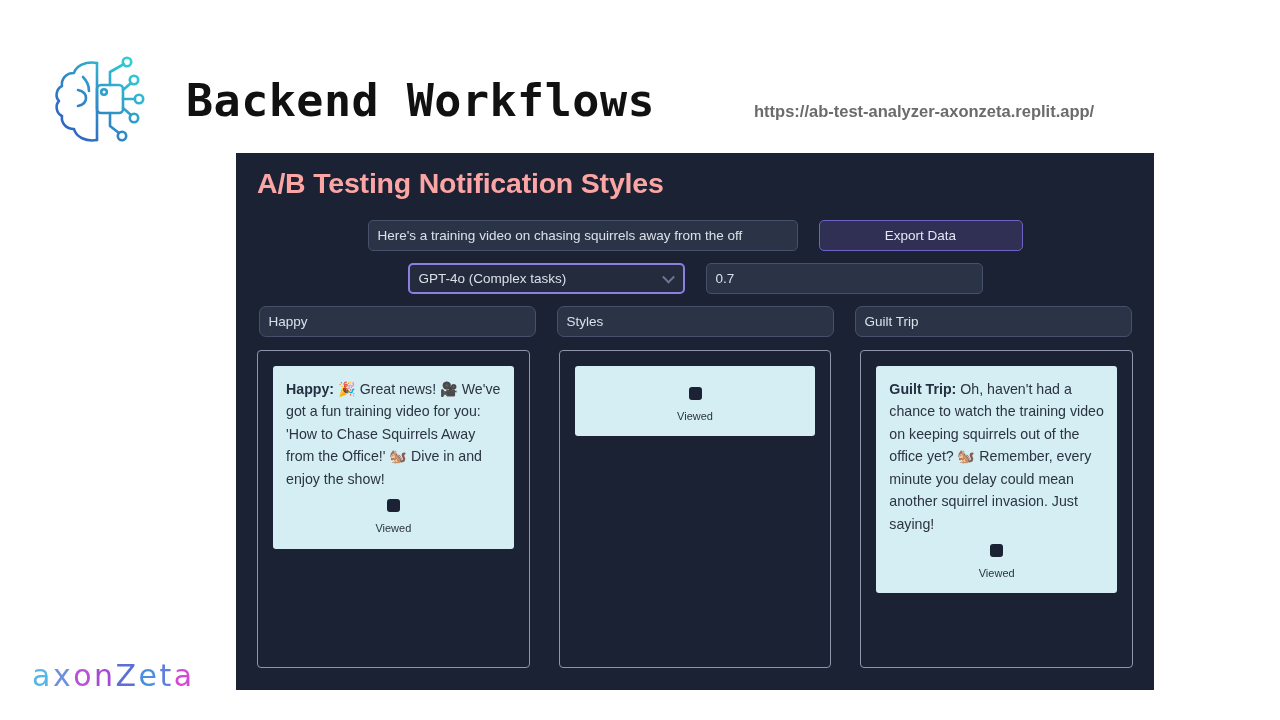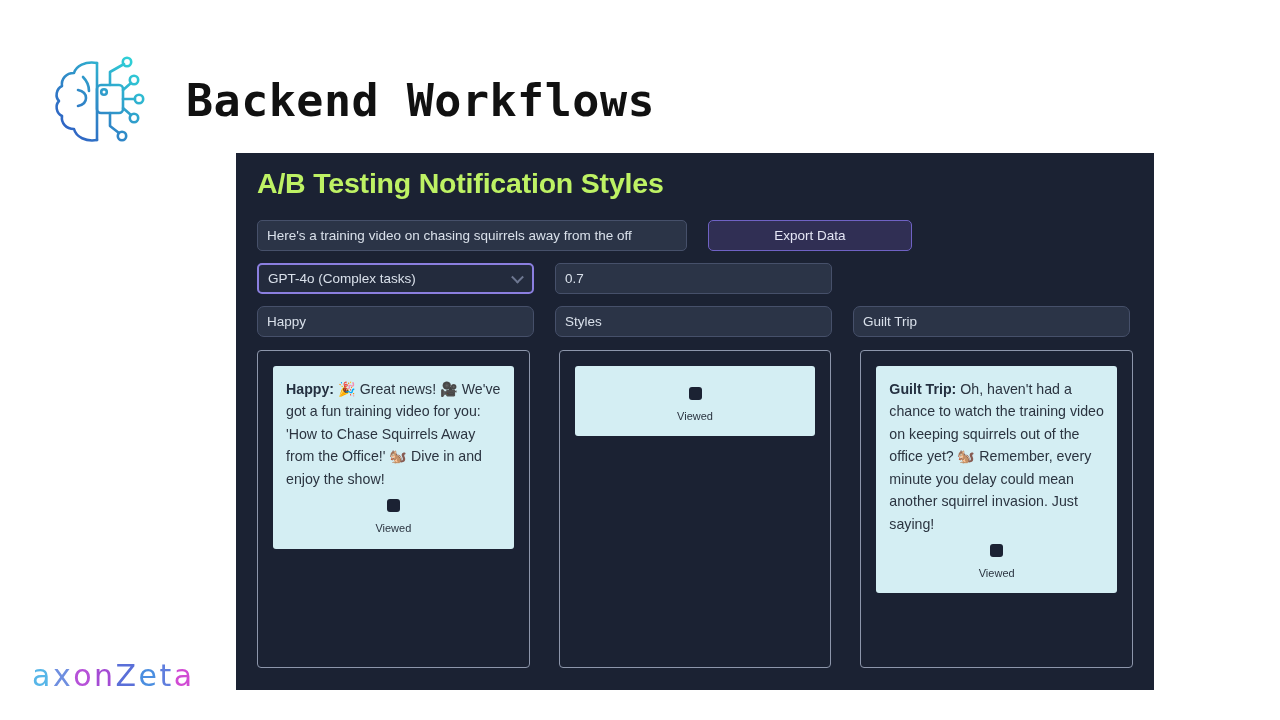--- a/index.html
+++ b/index.html
@@ -27,25 +27,25 @@
 
   
   .app-panel {
     position: absolute; left: 236px; top: 153px;
     width: 918px; height: 537px;
     background: #1b2233;
     overflow: hidden;
   }
   .app-title {
     margin: 14px 8px 0 21px;
-    font-size: 28.5px; font-weight: 700; color: #bef264;
+    font-size: 28.5px; font-weight: 700; color: #fca5a5;
     letter-spacing: -0.2px;
   }
 
-  .row { display: flex; margin: 8px 21px; gap: 21px; }
+  .row { display: flex; margin: 8px 21px; gap: 21px; justify-content: center; }
   .row-inputs { margin-top: 20px; }
   .row-params { margin-top: 12px; }
   .row-labels { margin-top: 12px; }
 
   .field {
     height: 31px; border-radius: 5px;
     background: #2b3447; border: 1px solid #46506a;
     color: #d9e0ea; font-size: 13.5px;
     display: flex; align-items: center;
     padding: 0 9px; white-space: nowrap; overflow: hidden;
@@ -134,20 +134,21 @@
         <circle cx="94" cy="49" r="4.2"></circle>
         <path d="M78 58 L86 65"></path>
         <circle cx="89" cy="68" r="4.2"></circle>
         <path d="M65 63 L65 76 L74 83"></path>
         <circle cx="77" cy="86" r="4.2"></circle>
       </g>
     </svg>
   </div>
 
   <div class="deck-title">Backend Workflows</div>
+  <div class="deck-url">https://ab-test-analyzer-axonzeta.replit.app/</div>
 
   <div class="app-panel">
 
     <div class="app-title">A/B Testing Notification Styles</div>
 
     <div class="row row-inputs">
       <div class="field prompt-field" title="Enter your notification prompt">Here's a training video on chasing squirrels away from the off</div>
       <div class="btn">Export Data</div>
     </div>
 

